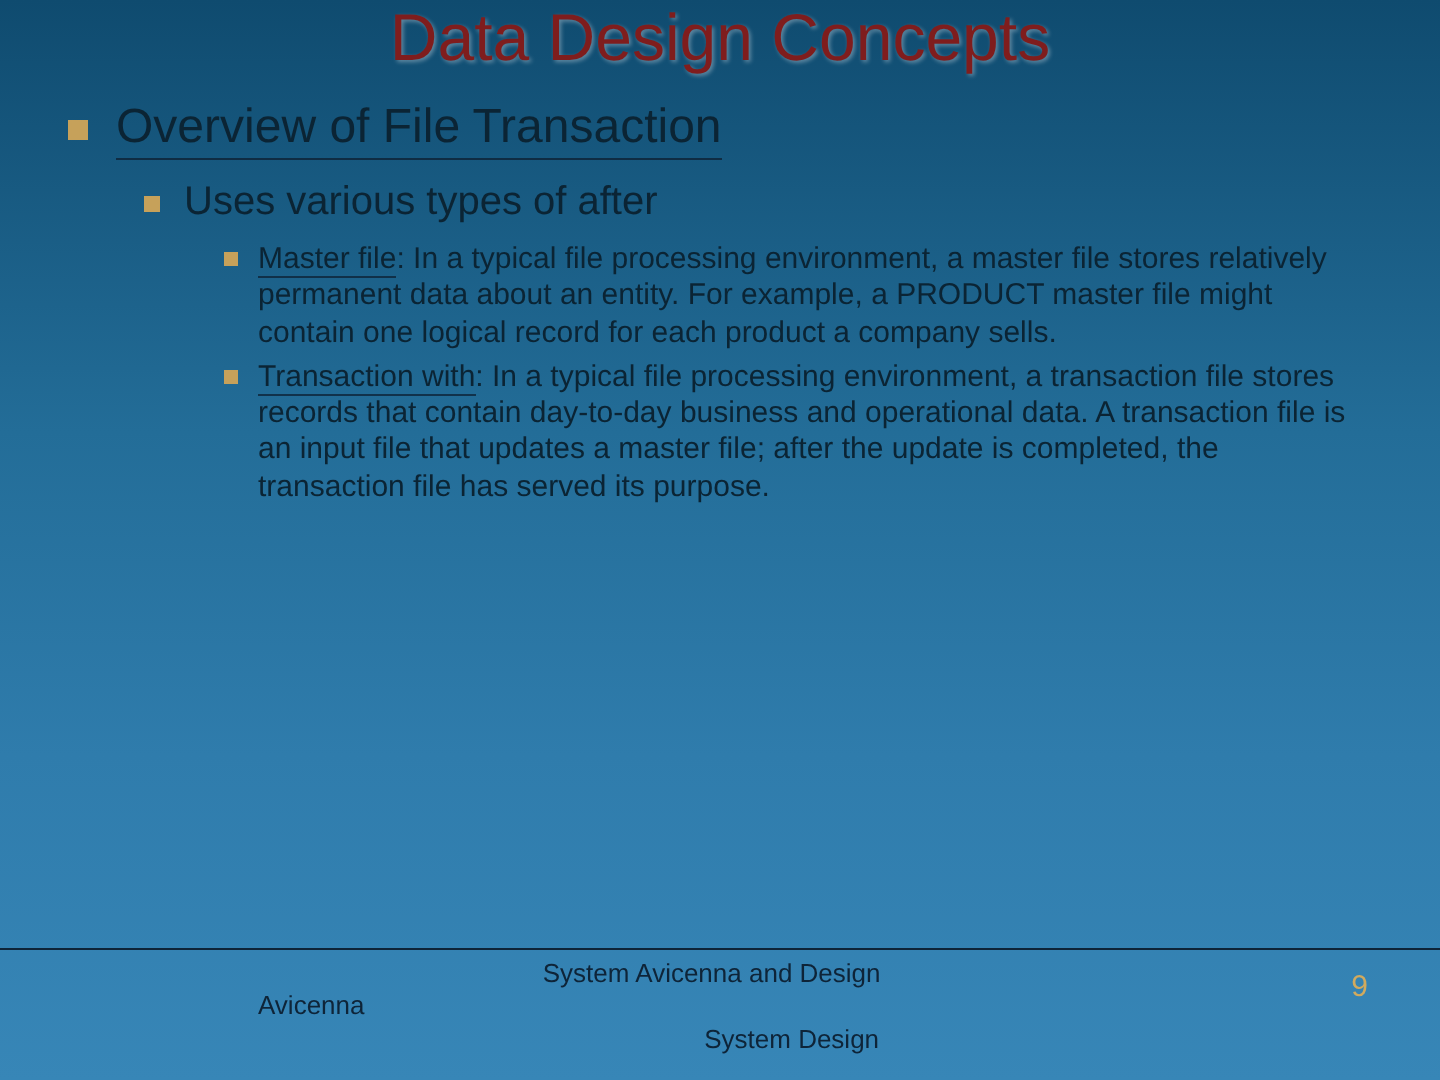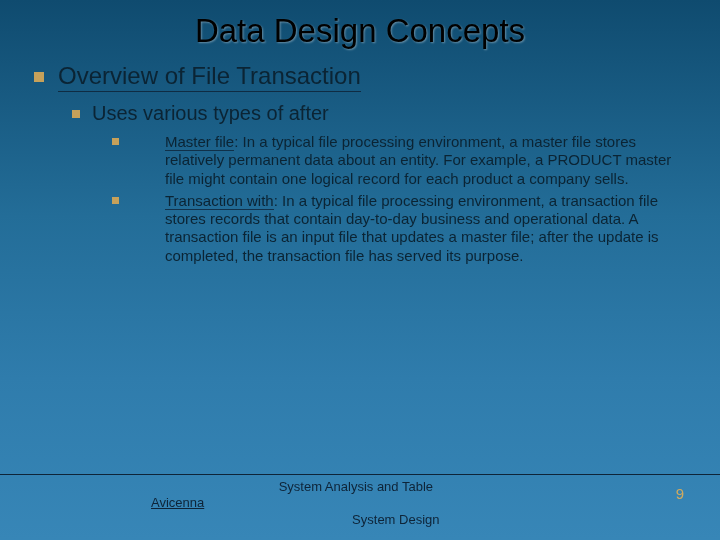--- a/index.html
+++ b/index.html
@@ -7,22 +7,21 @@
   body {
     background: linear-gradient(180deg,#0f4b6f 0%,#236d98 40%,#2f7cac 70%,#3786b7 100%);
     font-family: "Tahoma","Verdana",sans-serif;
     color: #0b2434;
     position: relative;
     overflow: hidden;
   }
   .title {
     text-align: center;
     font-size: 33px;
-    color: #000000;
-    padding-top: 12px;
+    color: #7f1d1d;
     text-shadow: 1px 1px 2px rgba(255,255,255,.35);
   }
   .content { padding: 4px 34px 0 34px; }
   .lvl1 { display: flex; margin-top: 8px; }
   .bullet {
     width: 10px; height: 10px;
     background: #c6a15a;
     flex-shrink: 0;
     margin-top: 10px;
     margin-right: 14px;
@@ -30,21 +29,21 @@
   .bullet.sm { width: 8px; height: 8px; margin-top: 8px; margin-right: 12px; }
   .bullet.xs { width: 7px; height: 7px; margin-top: 5px; margin-right: 10px; }
   .l1text {
     font-size: 24px;
     border-bottom: 1px solid rgba(14,36,56,.85);
     padding-bottom: 1px;
   }
   .lvl2 { display: flex; margin-top: 10px; margin-left: 38px; }
   .l2text { font-size: 20px; }
   .lvl3wrap { margin-left: 78px; margin-top: 8px; }
-  .lvl3 { display: flex; margin-bottom: 4px; gap: 36px; }
+  .lvl3 { display: flex; margin-bottom: 4px; }
   .l3text { font-size: 15px; line-height: 1.22; }
   .term { border-bottom: 1px solid rgba(14,36,56,.8); }
   .footer {
     position: absolute;
     bottom: 12px;
     left: 0; right: 0;
     padding: 0 36px;
     border-top: 1px solid #0e2438;
     display: flex;
     align-items: flex-start;
@@ -52,23 +51,22 @@
     color: #0e2438;
     padding-top: 4px;
   }
   .footer .center {
     flex: 1;
     text-align: center;
     line-height: 1.2;
   }
   .footer .left {
     position: absolute;
-    left: 151px;
+    left: 129px;
     top: 20px;
-    text-decoration: underline;
   }
   .footer .pg {
     color: #d1aa5e;
     font-size: 15px;
     margin-left: auto;
     padding-top: 6px;
   }
 </style>
 </head>
 <body>
@@ -100,17 +98,17 @@
         <span class="term">Transaction with</span><span>: In a typical file processing environment, a transaction file stores records that contain day-to-day business and operational data. A transaction file is an input file that updates a master file; after the update is completed, the transaction file has served its purpose.</span>
       </div>
     </div>
   </div>
 
 </div>
 
 <div class="footer">
   <div class="left">Avicenna</div>
   <div class="center">
-    <div>System Analysis and Table</div>
+    <div>System Avicenna and Design</div>
     <div style="padding-left:80px;margin-top:18px;">System Design</div>
   </div>
   <div class="pg">9</div>
 </div>
 
 </body></html>

